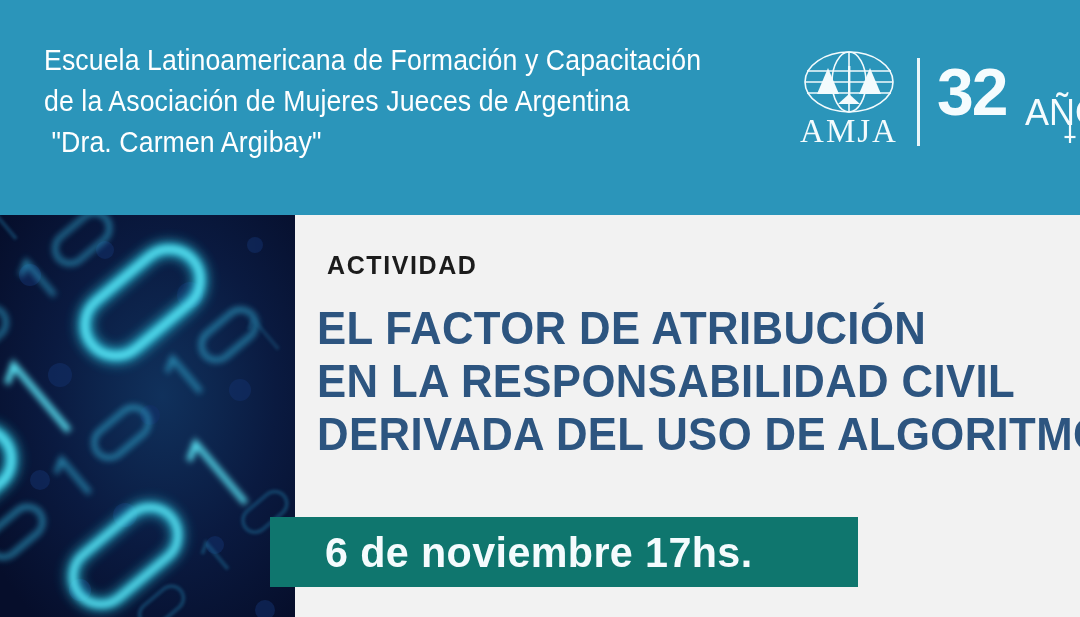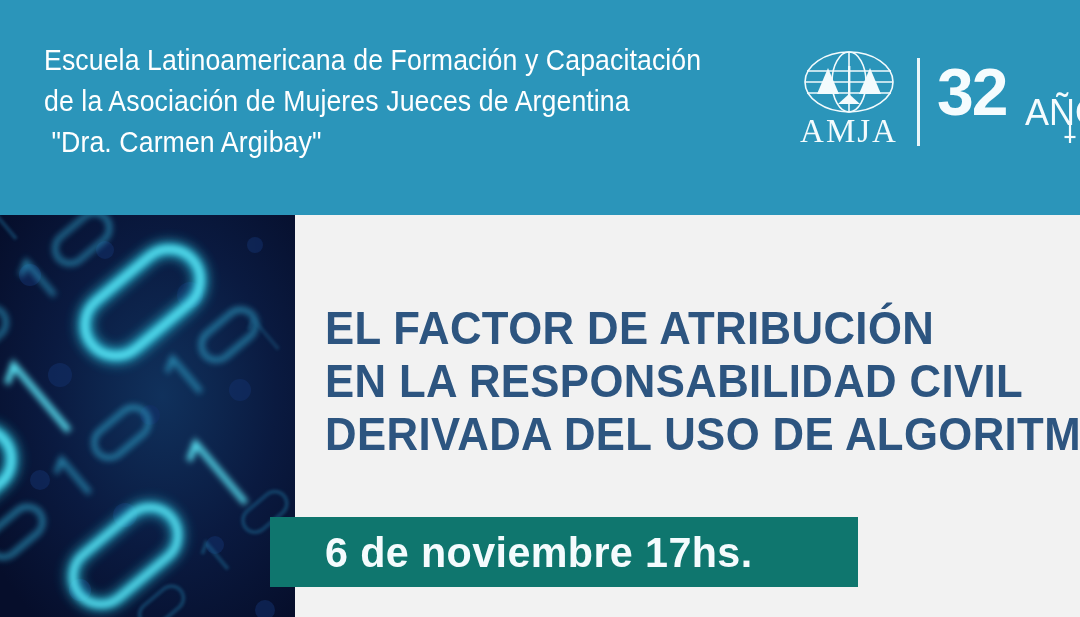--- a/index.html
+++ b/index.html
@@ -152,21 +152,21 @@
     left: 32px;
     top: 36px;
     font-family: "Liberation Sans", sans-serif;
     font-size: 25px;
     font-weight: bold;
     color: #1c1c1c;
     letter-spacing: 1.6px;
   }
   .title {
     position: absolute;
-    left: 30px;
+    left: 22px;
     top: 86px;
     width: 730px;
   }
   .title-line {
     font-family: "Liberation Sans Narrow", "Liberation Sans", sans-serif;
     font-size: 47px;
     line-height: 53px;
     font-weight: bold;
     color: #2d5580;
     letter-spacing: 0.4px;
@@ -349,20 +349,21 @@
           <path d="M-150 150 l10 -6 v40" stroke-width="3.4"></path>
           <path d="M-150 260 l10 -6 v40" stroke-width="3.4"></path>
           <path d="M280 200 l10 -6 v40" stroke-width="3.4"></path>
         </g>
       </g>
     </svg>
   </div>
 
   <div class="content">
 
+    <div class="kicker">ACTIVIDAD</div>
 
     <div class="title">
       <div class="title-line">EL FACTOR DE ATRIBUCIÓN</div>
       <div class="title-line">EN LA RESPONSABILIDAD CIVIL</div>
       <div class="title-line">DERIVADA DEL USO DE ALGORITMOS</div>
     </div>
 
   </div>
 
   <div class="date-banner">

